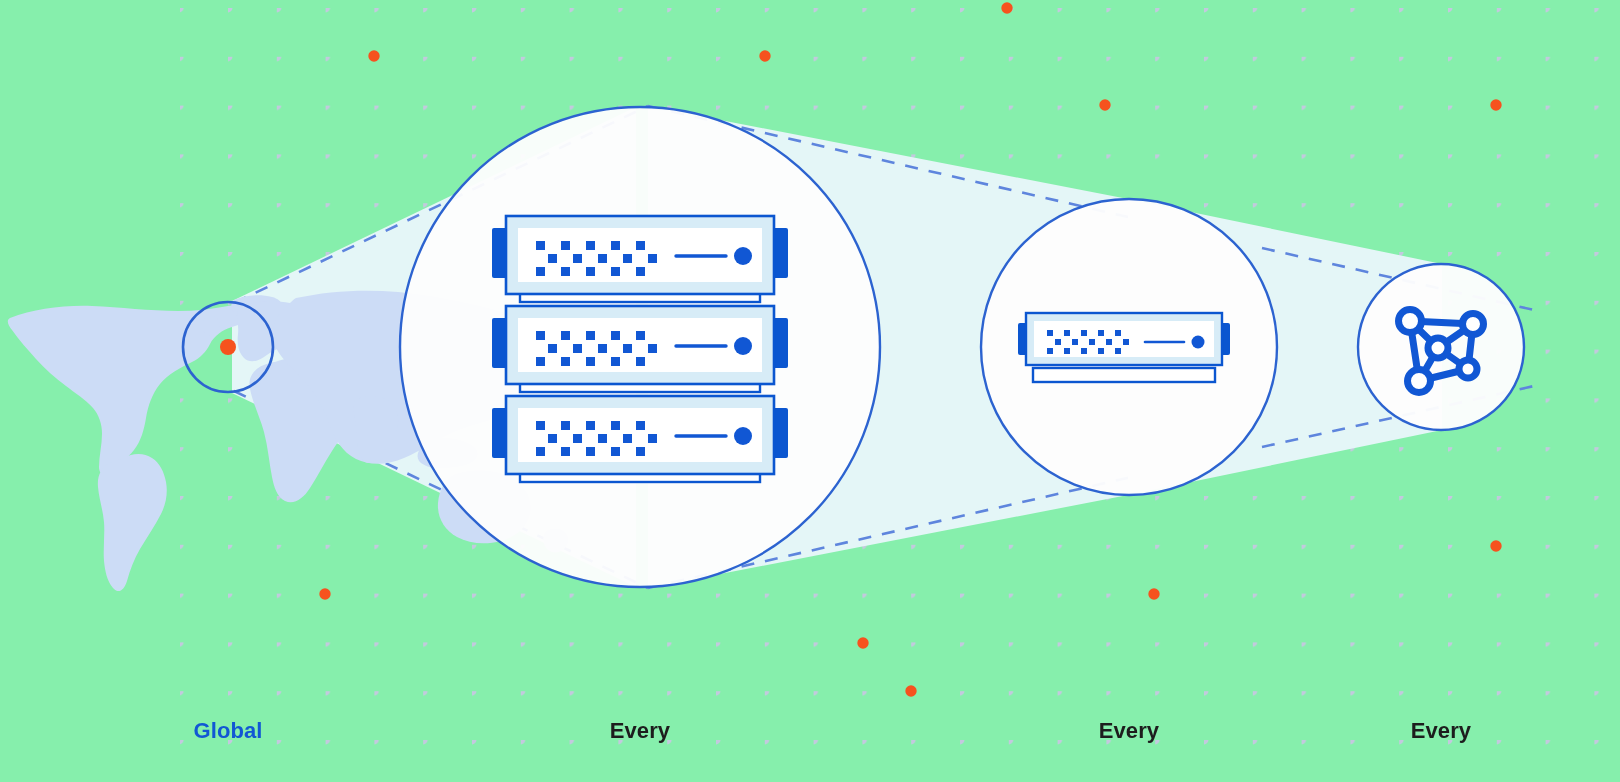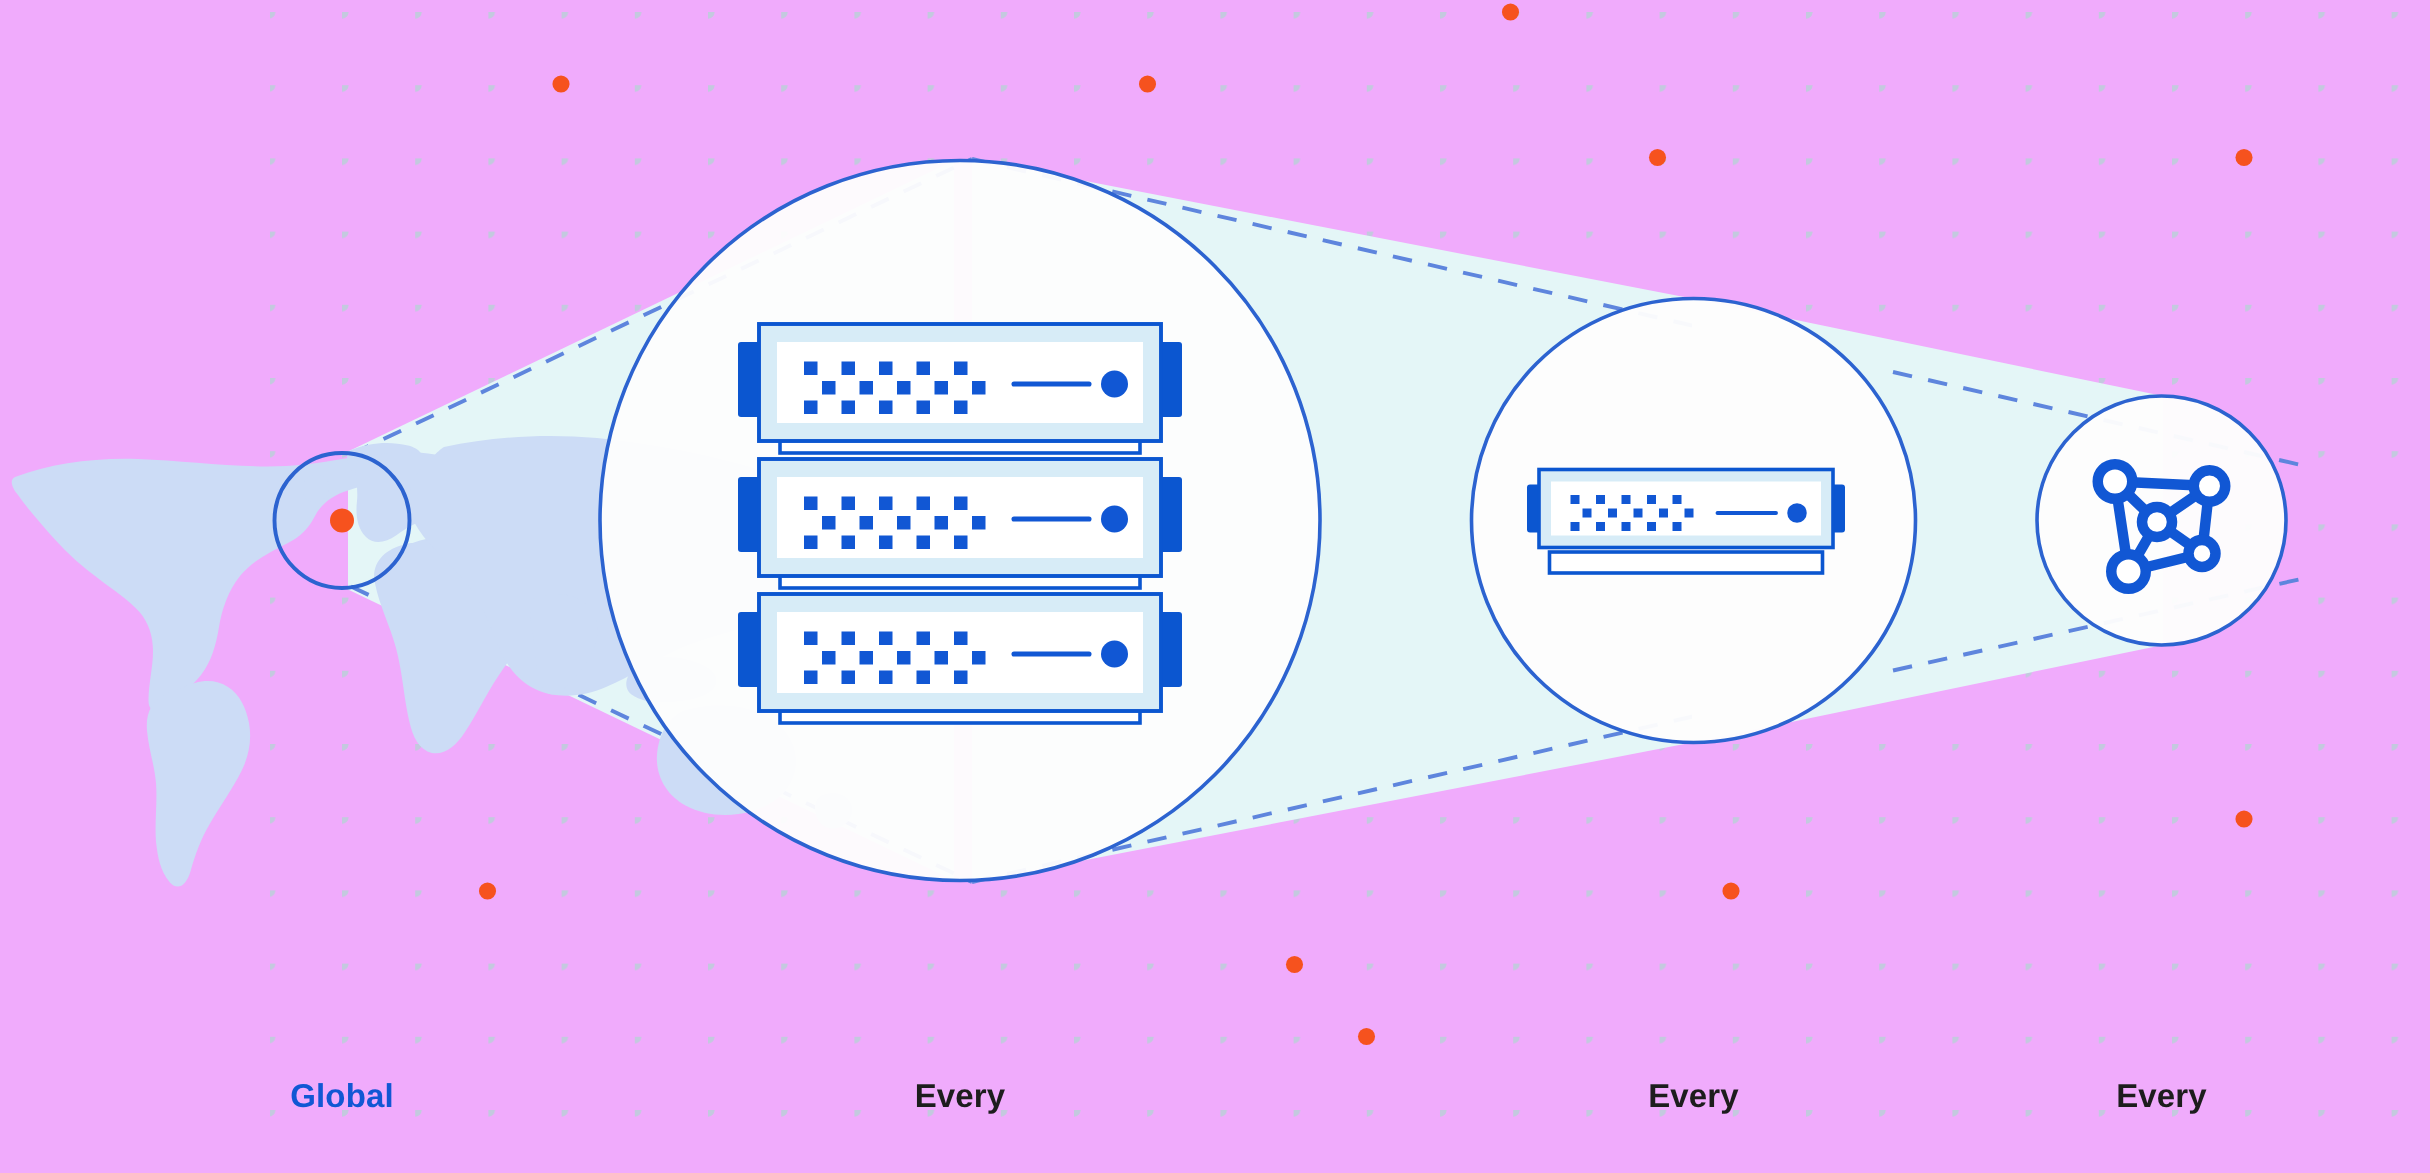--- a/index.html
+++ b/index.html
@@ -6,21 +6,21 @@
   html,body{margin:0;padding:0;}
   body{
     width:1620px;height:782px;
     background:#ffffff;
     font-family:"Liberation Sans", sans-serif;
     overflow:hidden;
     position:relative;
   }
   #stage{
     position:absolute;left:0;top:0;width:1620px;height:782px;
-    background:#f0abfc;
+    background:#86efac;
   }
   #scene{position:absolute;left:0;top:0;width:1620px;height:782px;}
   .lbl{
     position:absolute;
     text-align:center;
     font-size:22px;
     line-height:25px;
     font-weight:700;
     letter-spacing:0.1px;
     white-space:pre;

